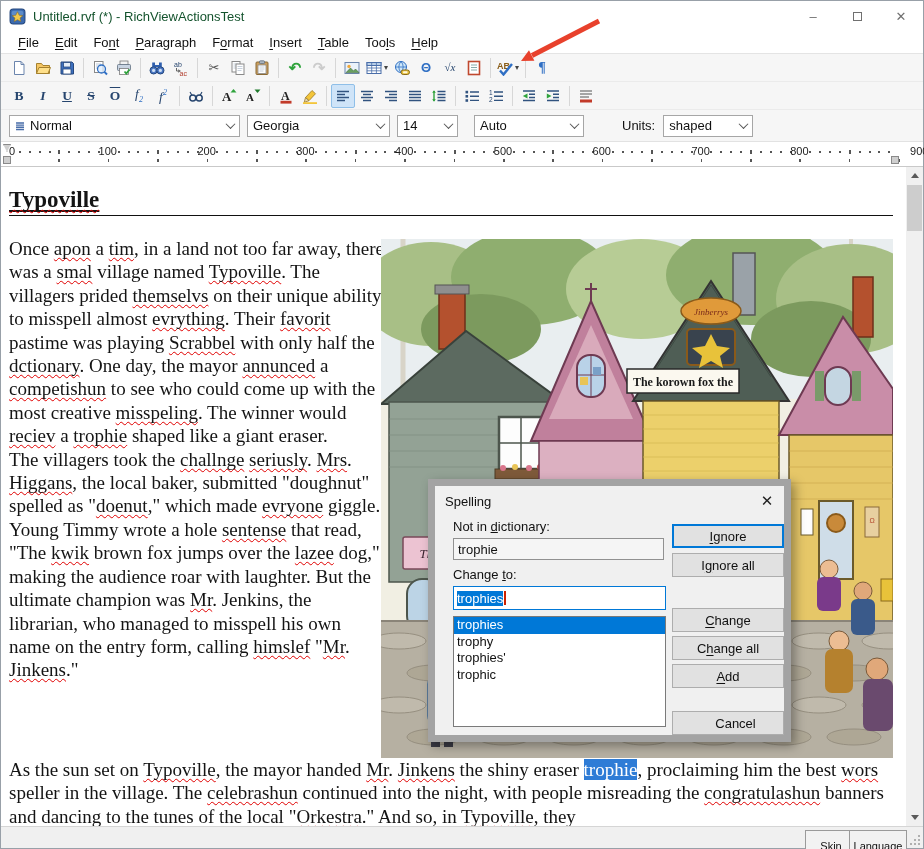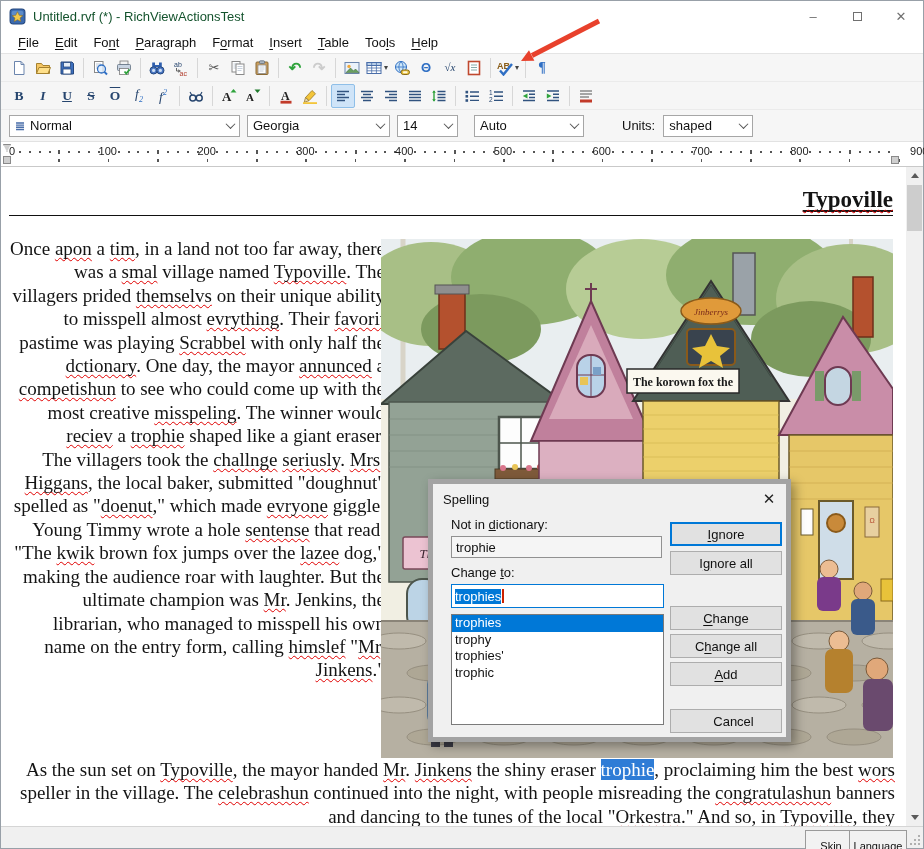--- a/index.html
+++ b/index.html
@@ -42,21 +42,21 @@
   
   .ruler { position:absolute; top:140px; left:0; right:0; height:26px; background:#fff; border-top:1px solid #e2e2e2; border-bottom:1px solid #c9c9c9; font-size:11px; color:#222; }
   .rlabel { position:absolute; top:3px; transform:translateX(-50%); }
   .rlabel.zero { transform:none; }
   .rdot { position:absolute; width:2px; height:2px; background:#555; top:9px; }
   .rdot.mid { height:4px; top:8px; }
   .rtick2 { position:absolute; width:1.5px; height:3px; background:#555; top:17px; }
   .rmark { position:absolute; background:#cfcfcf; border:1px solid #8a8a8a; }
 
   
-  .docarea { position:absolute; top:166px; left:0; right:0; bottom:22px; background:#fff; overflow:hidden;text-align:right; }
+  .docarea { position:absolute; top:166px; left:0; right:0; bottom:22px; background:#fff; overflow:hidden; }
   .serif { font-family:"Liberation Serif","DejaVu Serif",serif; color:#141414; }
   .heading { position:absolute; left:8px; right:30px; top:20px; font-family:"Liberation Serif",serif; font-weight:bold; font-size:23px; border-bottom:1px solid #111; padding-bottom:2px; }
   .hu { text-decoration:underline; text-decoration-thickness:1.5px; text-underline-offset:3px; }
   .leftcol { position:absolute; left:8px; top:70px; width:376px; font-size:19px; line-height:23.4px; }
   .leftcol p { margin:0; }
   .bottompara { position:absolute; left:8px; right:28px; top:591px; font-size:19px; line-height:23.4px; }
   .sp { text-decoration-line:underline; text-decoration-style:wavy; text-decoration-color:#e00000; text-decoration-thickness:1px; text-underline-offset:2px; text-decoration-skip-ink:none; }
   .selword { background:#2e7cd6; color:#fff; }
   .illus { position:absolute; left:380px; top:72px; width:512px; height:519px; }
 
@@ -72,21 +72,21 @@
   .statusbar { position:absolute; bottom:0; left:0; right:0; height:22px; background:#f0f0f0; border-top:1px solid #d5d5d5; }
   .sbar-btn { position:absolute; top:3px; height:32px; background:#f2f2f2; border:1px solid #9a9a9a; font-size:11px; color:#111; display:flex; align-items:center; justify-content:center; }
   .grip { position:absolute; right:3px; bottom:3px; width:10px; height:10px; }
   .grip::before { content:""; position:absolute; right:0; bottom:0; width:2px; height:2px; background:#b0b0b0;
     box-shadow: -4px 0 #b0b0b0, -8px 0 #b0b0b0, 0 -4px #b0b0b0, -4px -4px #b0b0b0, 0 -8px #b0b0b0; }
 
   
   .arrow { position:absolute; left:498px; top:12px; z-index:30; pointer-events:none; }
 
   
-  .dlg { position:absolute; left:427px; top:478px; width:363px; height:263px; background:#f0f0f0; border:5px solid #a3a3a3; box-shadow:4px 4px 10px rgba(0,0,0,.35); z-index:20; font-size:13px; color:#111; }
+  .dlg { position:absolute; left:427px; top:478px; width:363px; height:263px; background:#f0f0f0; border:7px solid #a3a3a3; box-shadow:4px 4px 10px rgba(0,0,0,.35); z-index:20; font-size:13px; color:#111; }
   .dlg-title { height:30px; display:flex; align-items:center; padding-left:10px; }
   .dlg-x { margin-left:auto; width:34px; height:30px; display:flex; align-items:center; justify-content:center; font-size:15px; color:#222; }
   .dlg-label { position:absolute; left:18px; }
   .fld1 { position:absolute; left:18px; top:52px; width:211px; height:22px; background:#f5f5f5; border:1px solid #919191; display:flex; align-items:center; padding:0 4px; }
   .fld2 { position:absolute; left:18px; top:100px; width:213px; height:24px; background:#fff; border:1px solid #0078d7; display:flex; align-items:center; padding:0 3px; }
   .fld2 .hl { background:#0078d7; color:#fff; }
   .caret2 { width:2px; height:14px; background:#cc2200; margin-left:1px; }
   .lst { position:absolute; left:18px; top:130px; width:213px; height:111px; background:#fff; border:1px solid #7a7a7a; overflow:hidden; }
   .lst-item { height:16.5px; line-height:16.5px; padding:0 3px; }
   .lst-item.on { background:#0078d7; color:#fff; }

